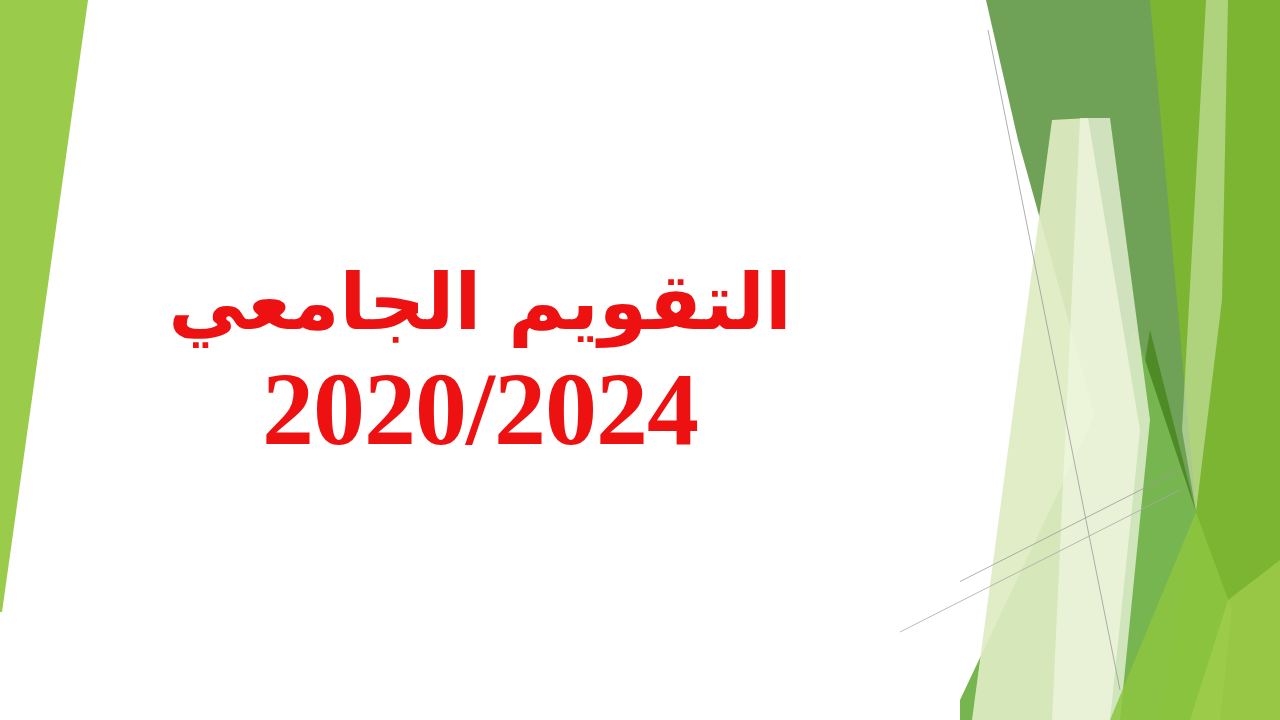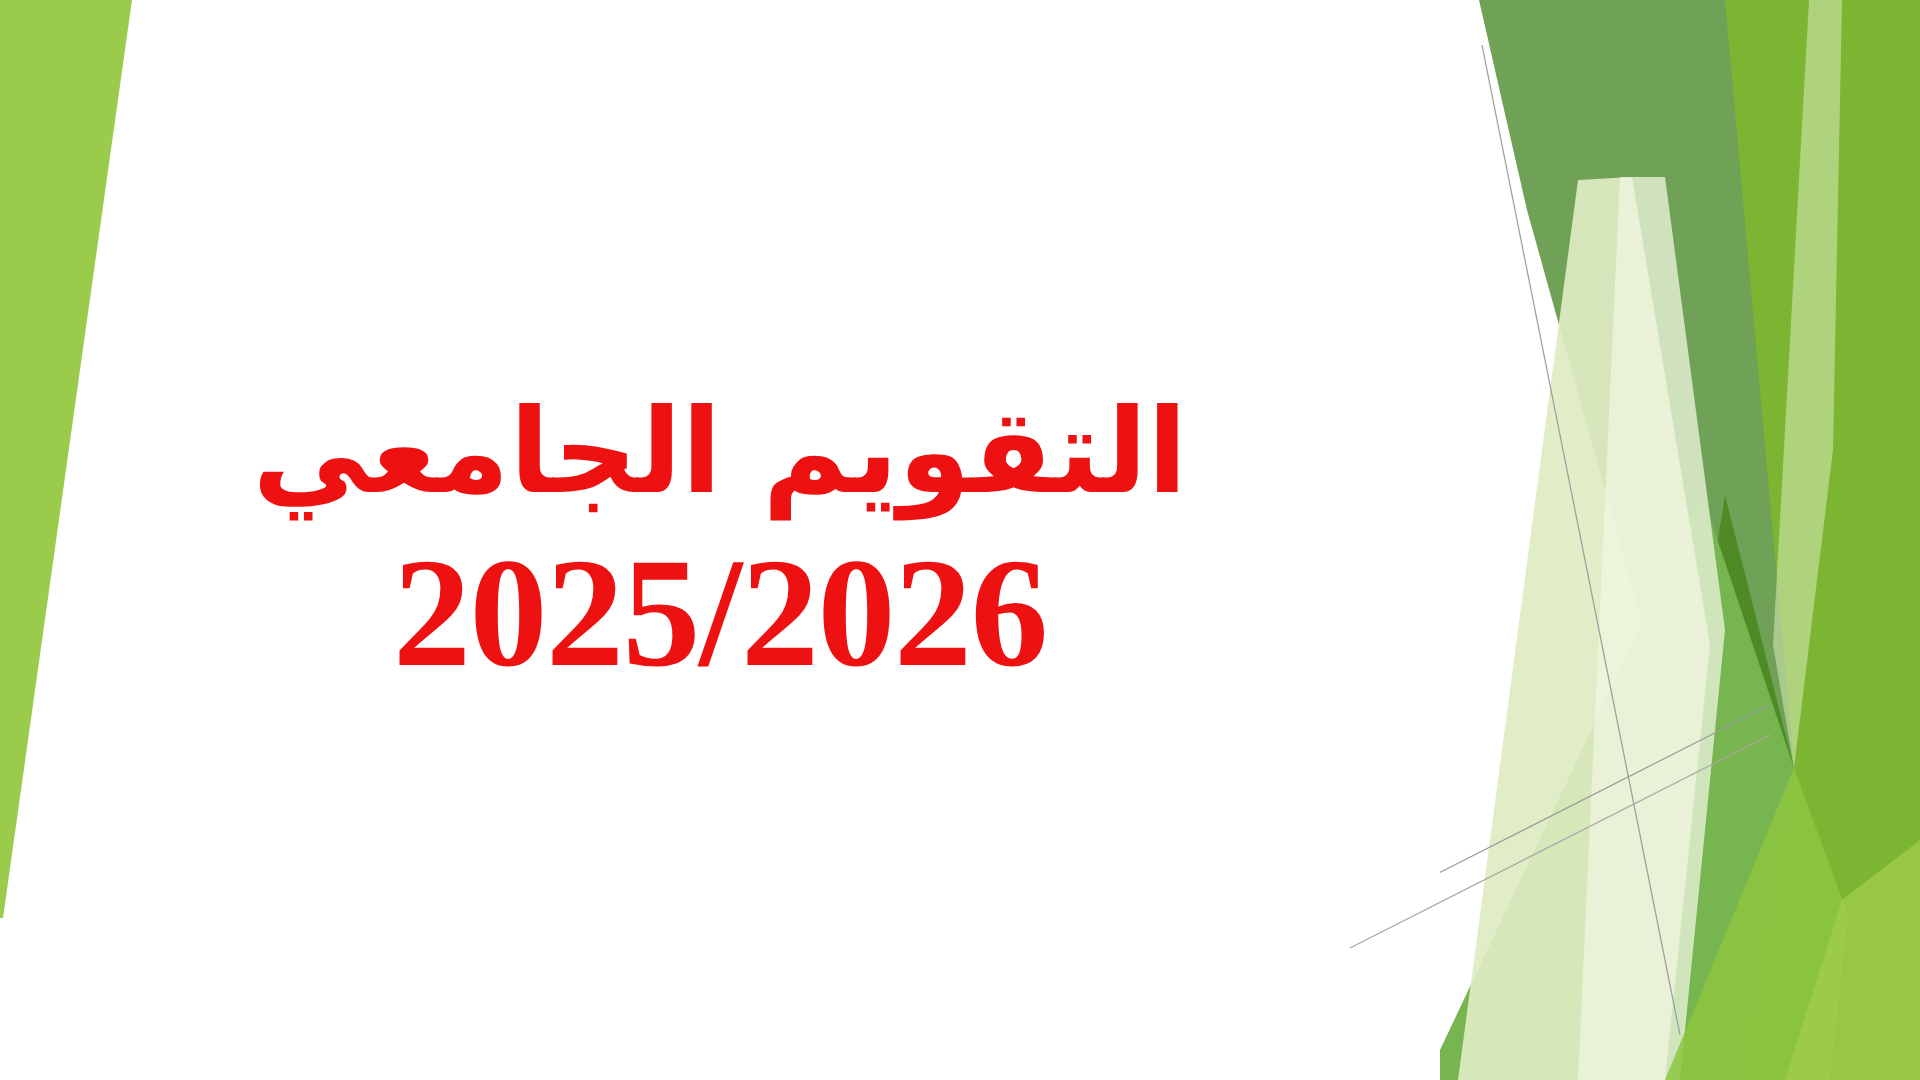--- a/index.html
+++ b/index.html
@@ -95,16 +95,16 @@
     <line x1="-20" y1="620" x2="200" y2="0" stroke="#9A9A9A" stroke-width="0.0"></line>
     <line x1="-60" y1="612" x2="220" y2="470" stroke="#9A9A9A" stroke-width="0.8"></line>
   </svg>
 
   <svg style="position:absolute;left:0;top:0;width:1280px;height:720px;pointer-events:none;" viewBox="0 0 1280 720" preserveAspectRatio="none" aria-hidden="true">
     <line x1="900" y1="632" x2="1180" y2="490" stroke="#A8A8A8" stroke-width="0.8"></line>
   </svg>
 
   <div id="title-block">
     <div class="title-line-ar">التقويم الجامعي</div>
-    <div class="title-line-num">2025/2026</div>
+    <div class="title-line-num">2020/2024</div>
   </div>
 
 </div>
 
 </body></html>

